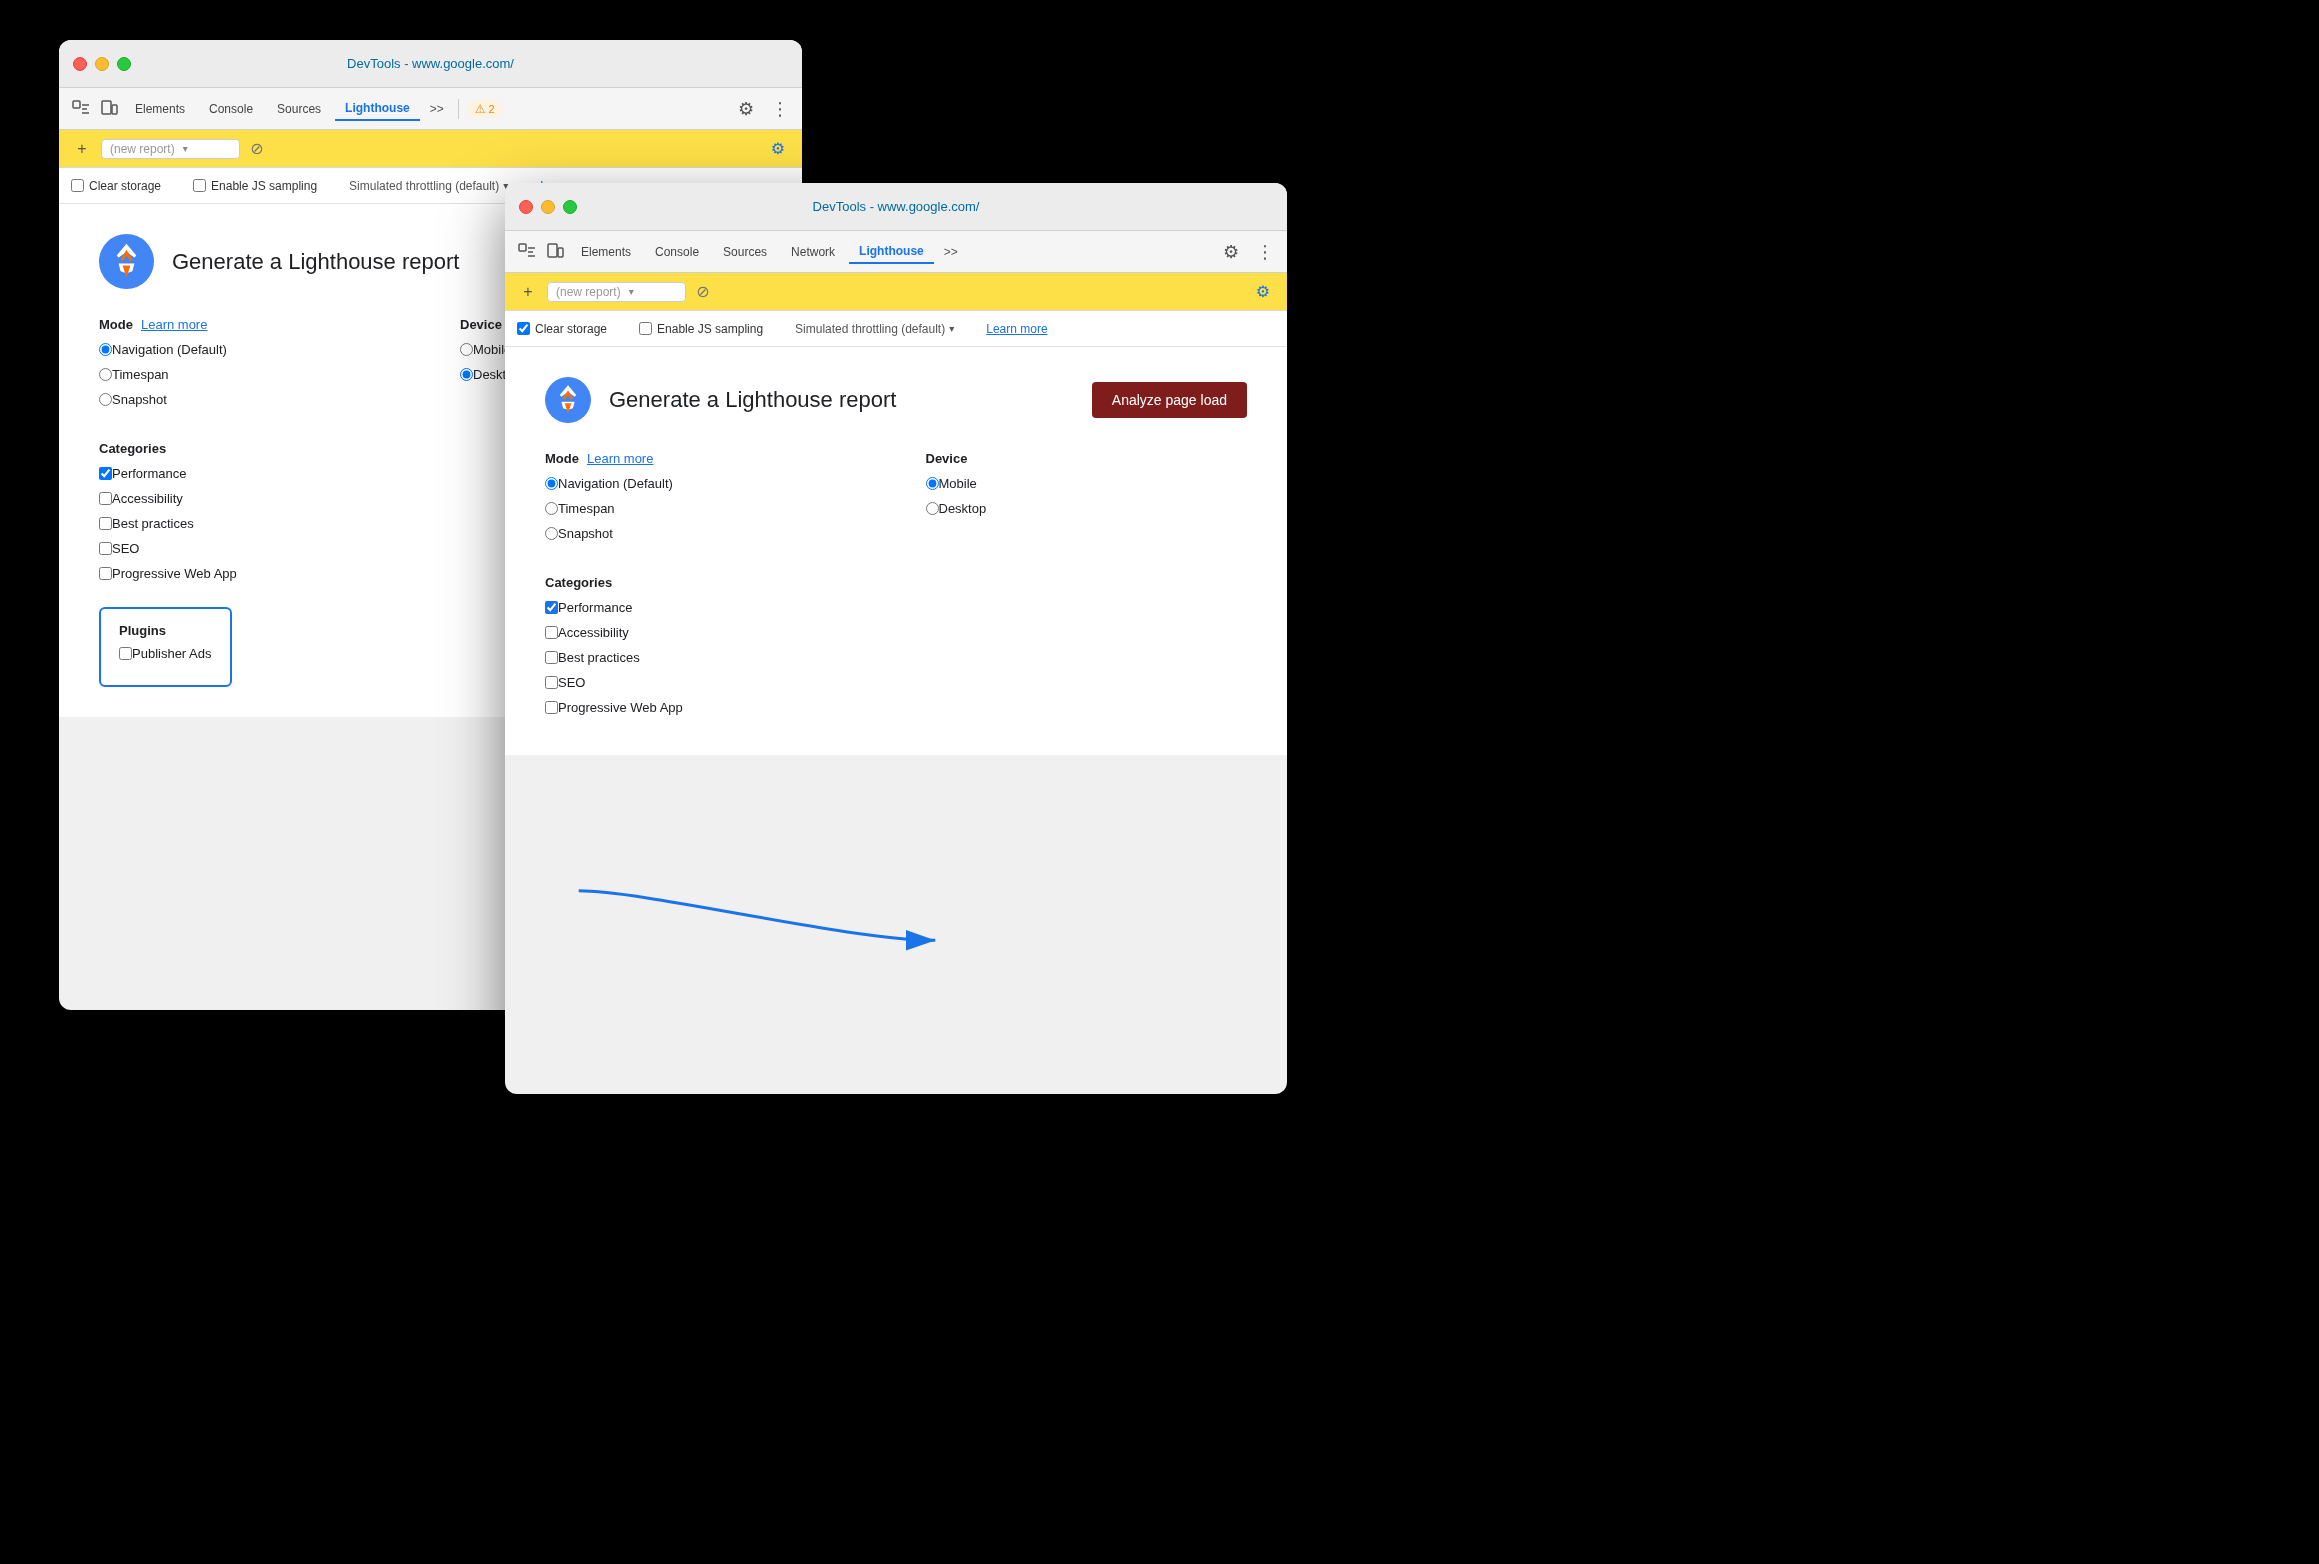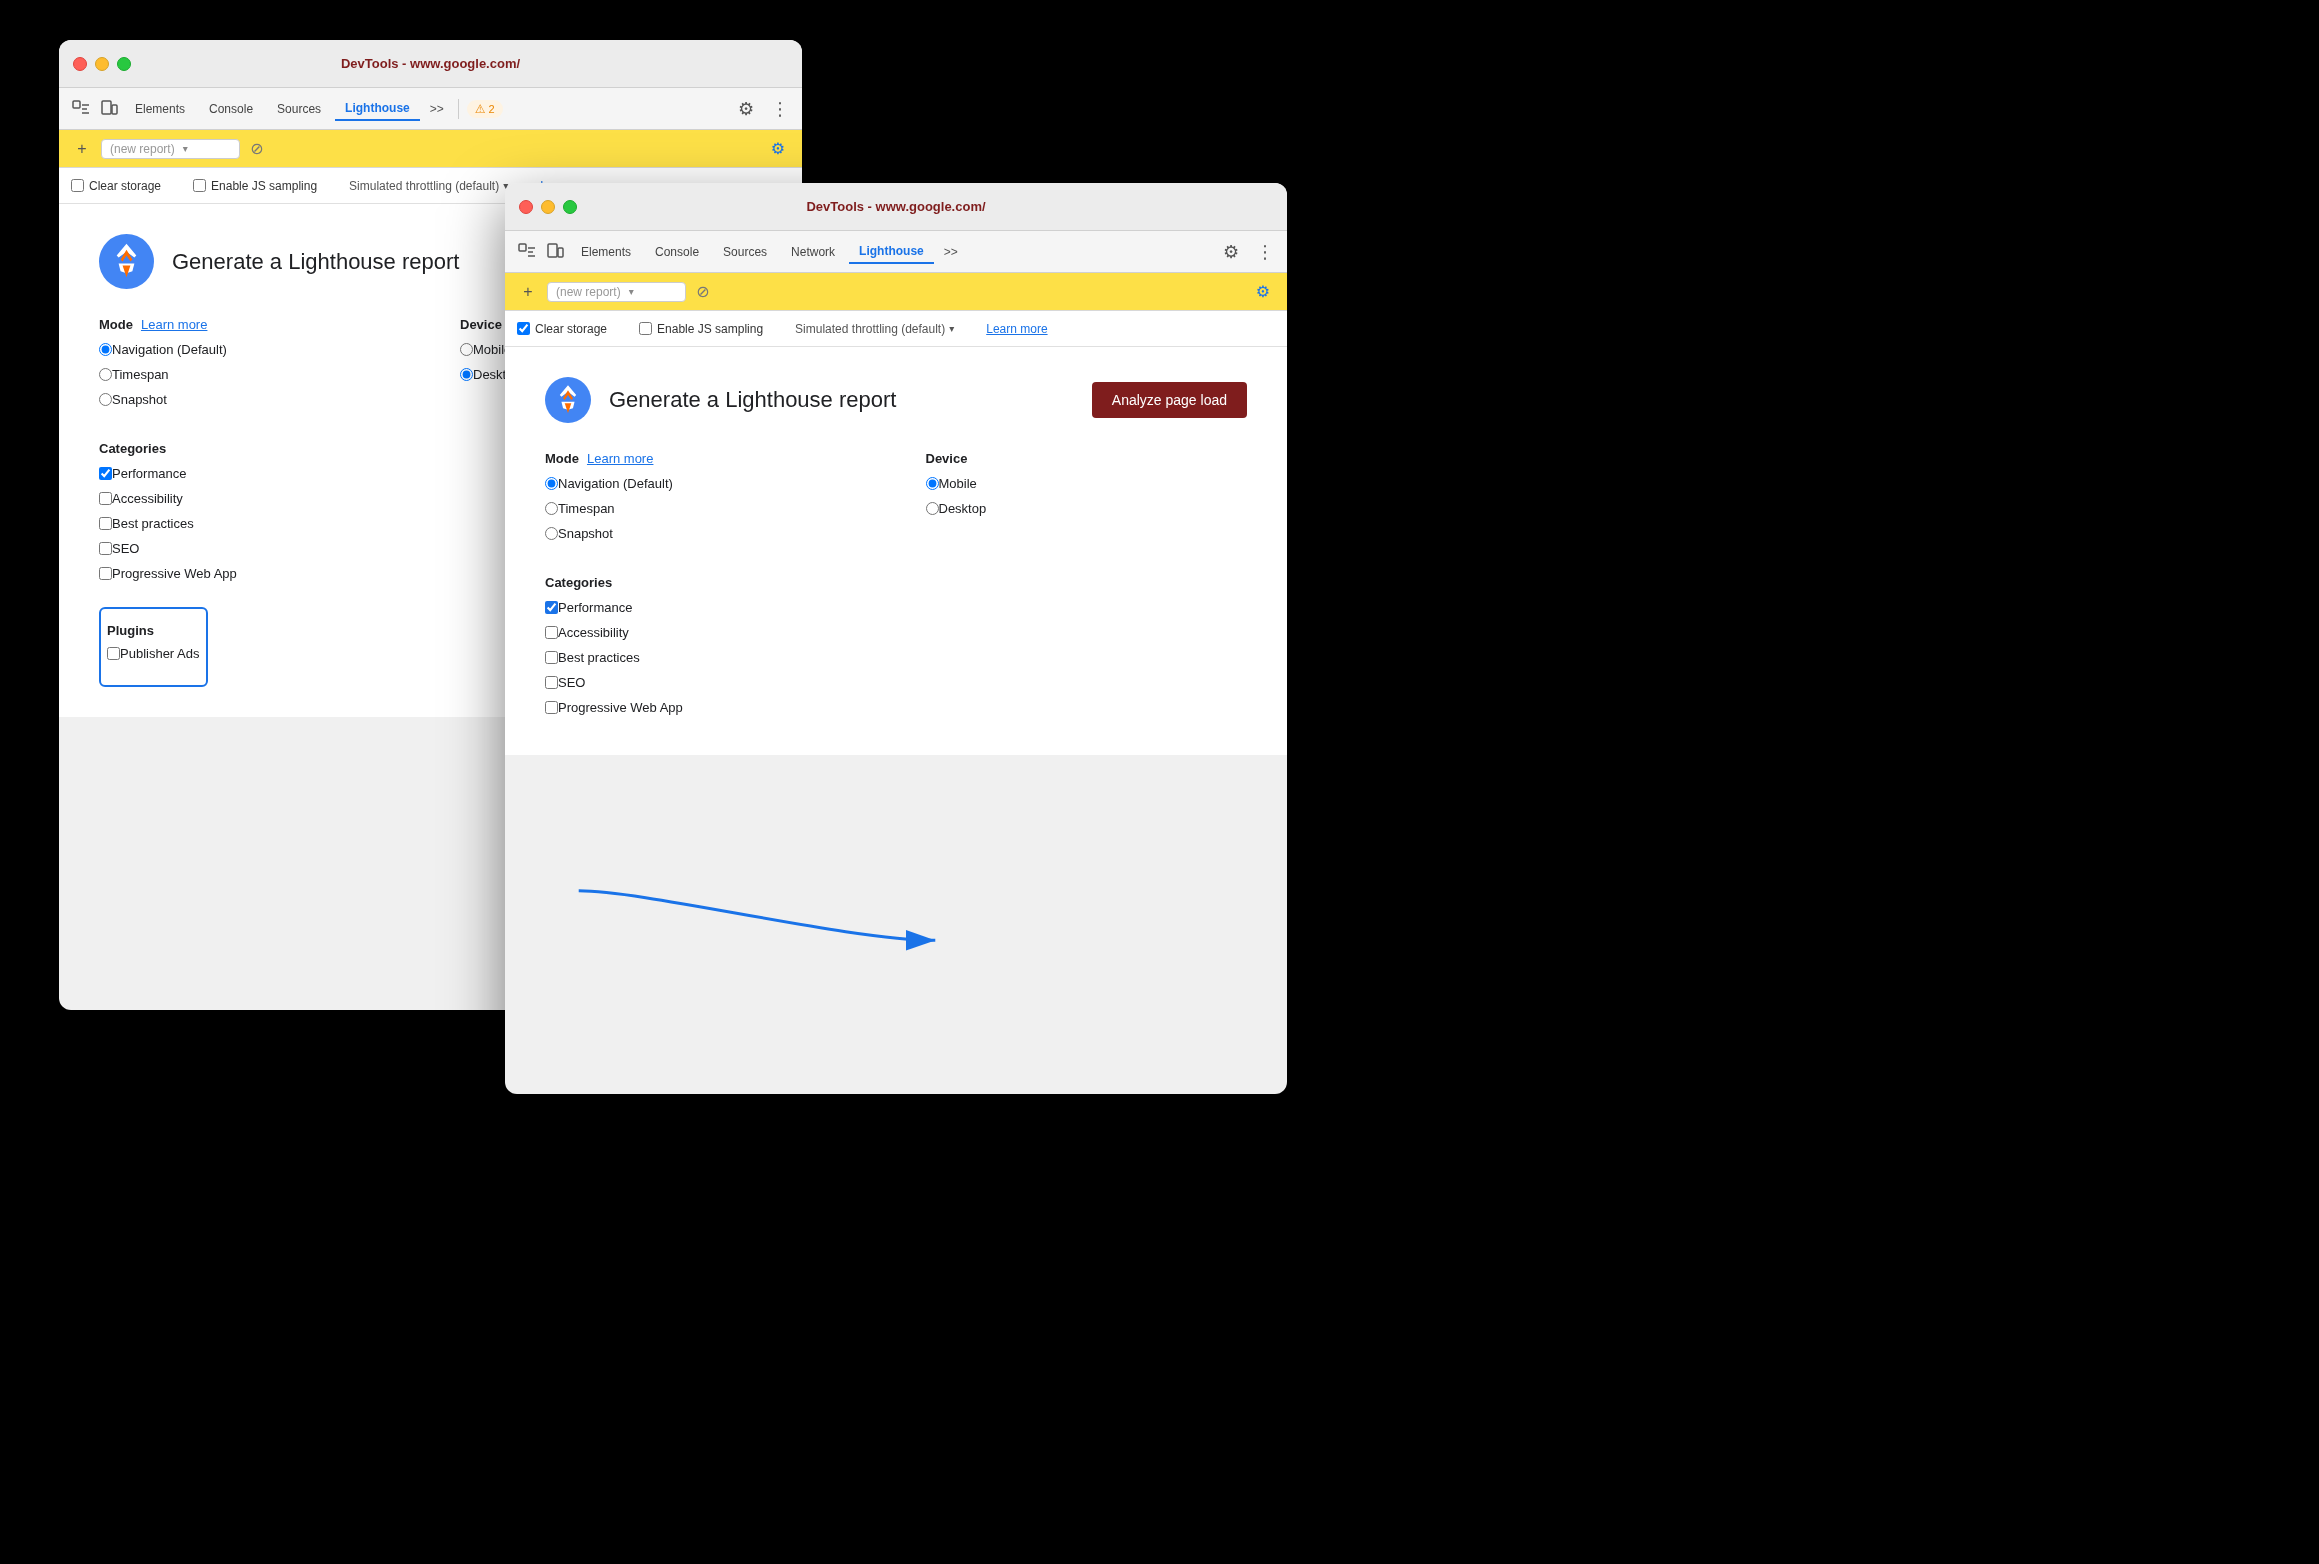--- a/index.html
+++ b/index.html
@@ -58,22 +58,22 @@
       border-radius: 50%;
     }
     .tl-red { background: #fe5f57; border: 1px solid #e0443e; }
     .tl-yellow { background: #febc2e; border: 1px solid #d6a229; }
     .tl-green { background: #28c840; border: 1px solid #1aab2e; }
     .title-text {
       position: absolute;
       left: 50%;
       transform: translateX(-50%);
       font-size: 13px;
-      color: #7f1d1d;
-      font-weight: 700;
+      color: #0369a1;
+      font-weight: 400;
       white-space: nowrap;
     }
     .title-bar-right {
       margin-left: auto;
       display: flex;
       gap: 12px;
       align-items: center;
     }
 
     
@@ -278,21 +278,21 @@
       font-size: 13px;
       font-weight: 600;
       color: #202124;
       margin-bottom: 10px;
     }
 
     
     .plugins-box {
       border: 2.5px solid #1a73e8;
       border-radius: 6px;
-      padding: 14px 6px;
+      padding: 14px 18px;
       display: inline-block;
       margin-top: 16px;
     }
     .plugins-title {
       font-size: 13px;
       font-weight: 700;
       color: #202124;
       margin-bottom: 8px;
     }
 

